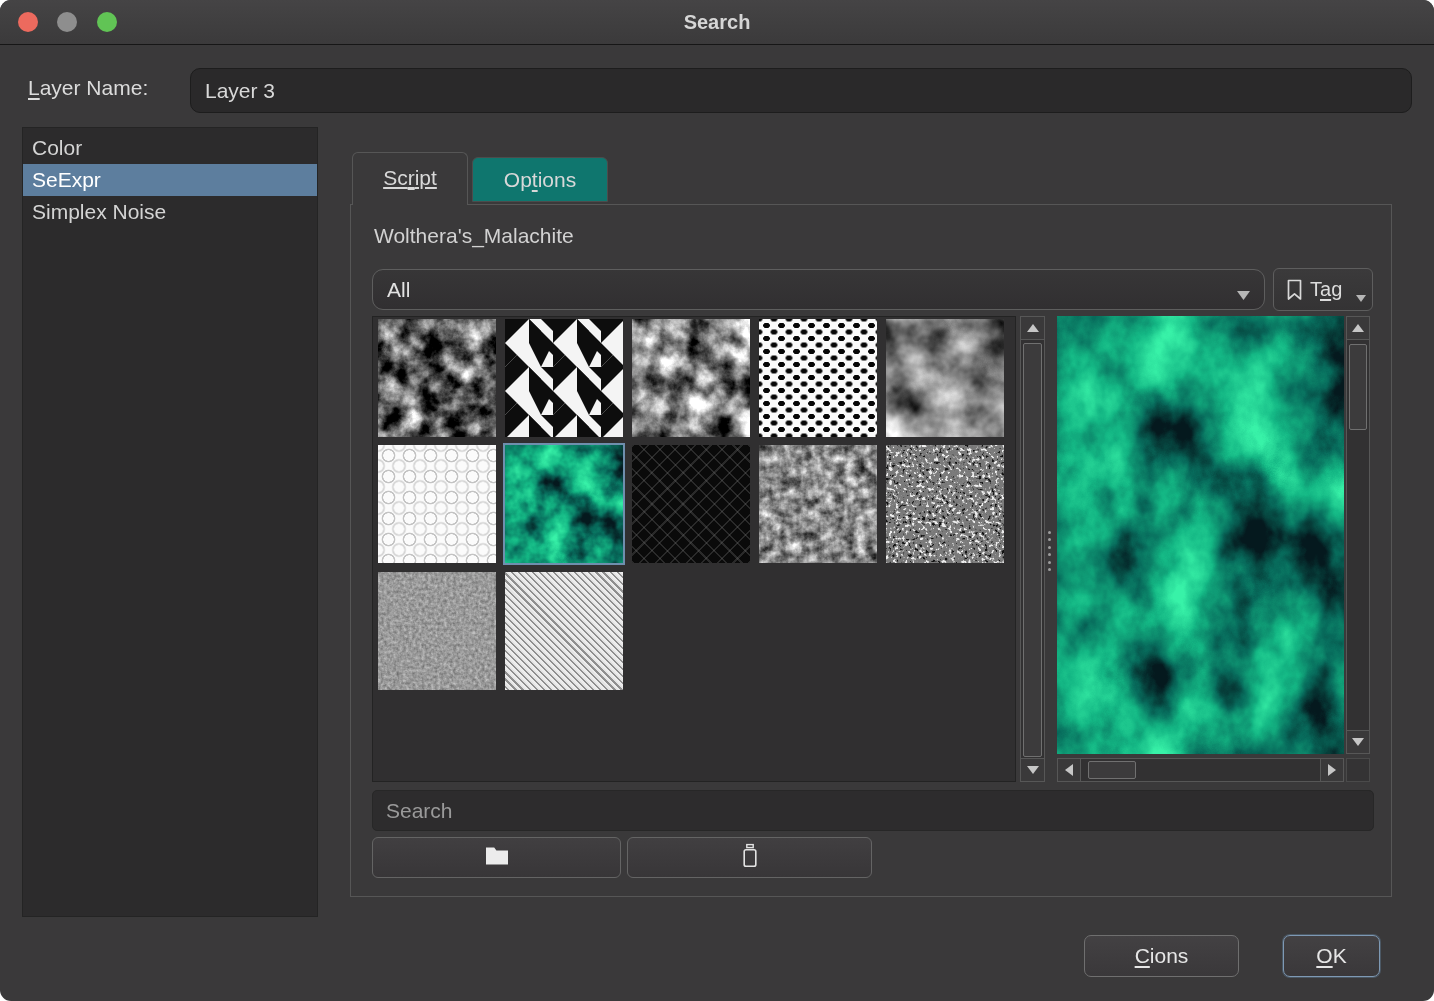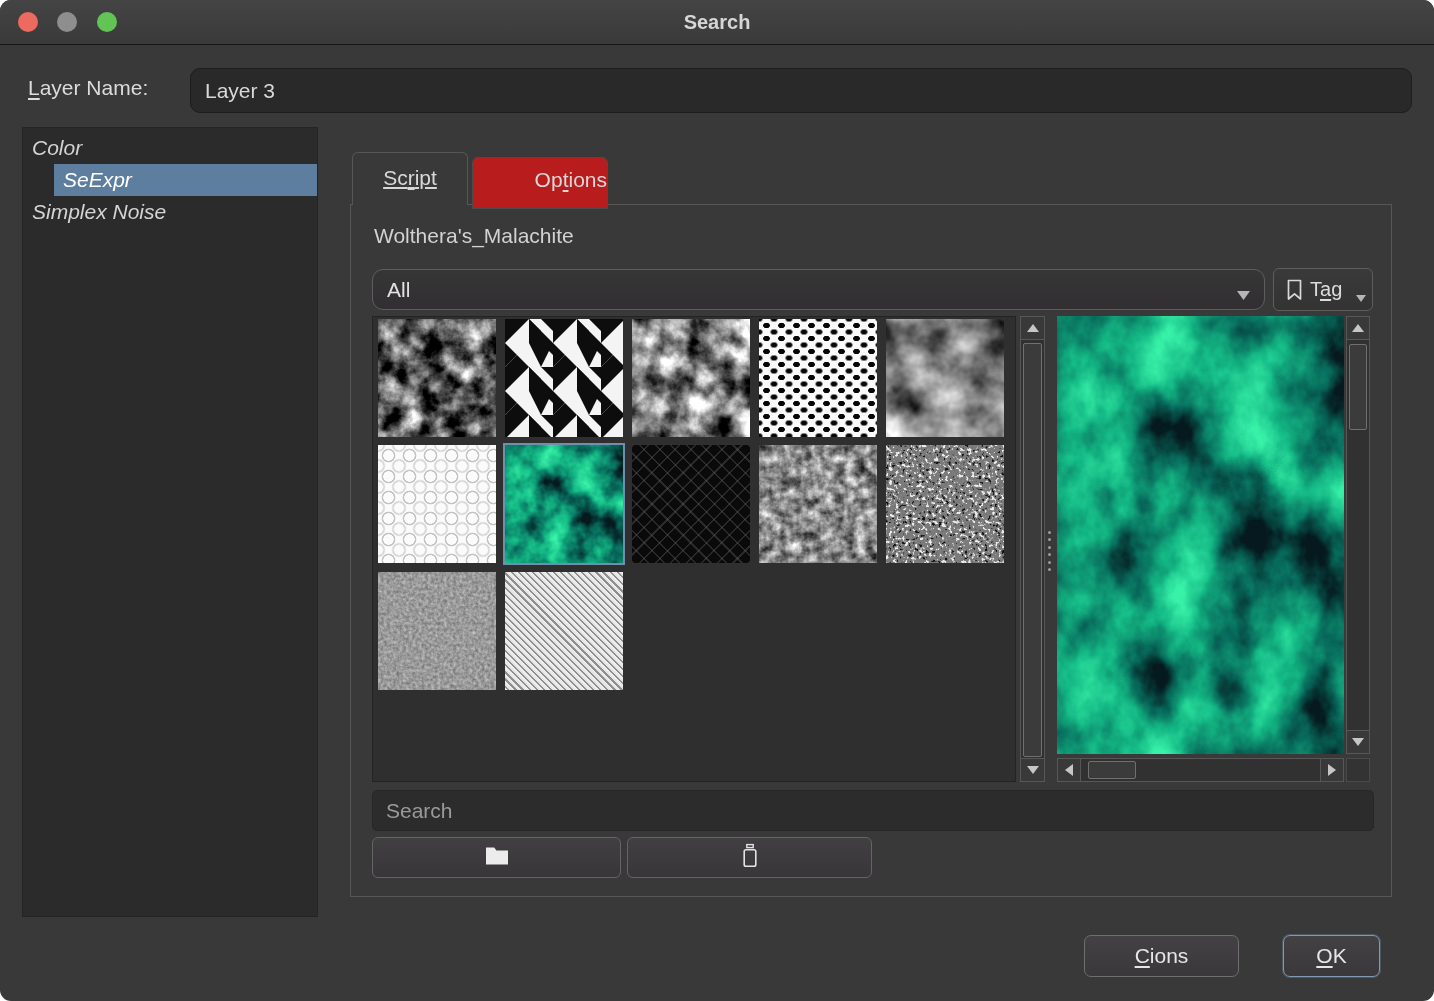--- a/index.html
+++ b/index.html
@@ -20,29 +20,29 @@
 
   
   .layer-label{position:absolute;left:28px;top:76px;font-size:21px;color:#dcdcdc;}
   .layer-input{position:absolute;left:190px;top:68px;width:1222px;height:45px;background:#2a292a;
     border:1px solid #1d1d1d;border-radius:10px;color:#d8d8d8;font-size:21px;padding:0 14px;outline:none;
     font-family:"Liberation Sans","DejaVu Sans",sans-serif;}
 
   
   .gen-list{position:absolute;left:22px;top:127px;width:296px;height:790px;background:#2c2b2c;
     border:1px solid #242424;padding-top:4px;}
-  .gl-item{height:32px;line-height:32px;padding-left:9px;font-size:21px;color:#d4d4d4;cursor:default;font-style:italic;}
-  .gl-item.selected{background:#5d7e9e;color:#ffffff;margin-left:31px;}
+  .gl-item{height:32px;line-height:32px;padding-left:9px;font-size:21px;color:#d4d4d4;cursor:default;}
+  .gl-item.selected{background:#5d7e9e;color:#ffffff;}
 
   
   .tab{position:absolute;font-size:21px;color:#d8d8d8;text-align:center;}
   .tab.active{left:352px;top:152px;width:116px;height:53px;line-height:50px;background:#3a393a;
     border:1px solid #565656;border-bottom:none;border-radius:6px 6px 0 0;z-index:3;text-decoration:underline;}
-  .tab.inactive{left:472px;top:157px;width:136px;height:52px;line-height:43px;background:#b91c1c;
-    border:1px solid #4c4c4c;border-radius:6px 6px 0 0;z-index:2;text-align:right;}
+  .tab.inactive{left:472px;top:157px;width:136px;height:45px;line-height:43px;background:#0f766e;
+    border:1px solid #4c4c4c;border-radius:6px 6px 0 0;z-index:2;}
   .panel{position:absolute;left:350px;top:204px;width:1042px;height:693px;border:1px solid #565656;
     background:#3a393a;z-index:1;}
   .mn{text-decoration:underline;text-decoration-thickness:1.5px;text-underline-offset:3px;}
 
   .resource-name{position:absolute;left:23px;top:19px;font-size:21px;color:#d2d2d2;}
 
   
   .combo{position:absolute;left:21px;top:64px;width:893px;height:41px;background:linear-gradient(#373637,#312f31);
     border:1px solid #5e5e5e;border-radius:11px;cursor:default;}
   .combo .ctext{position:absolute;left:14px;top:0;line-height:39px;font-size:21px;color:#e2e2e2;}

